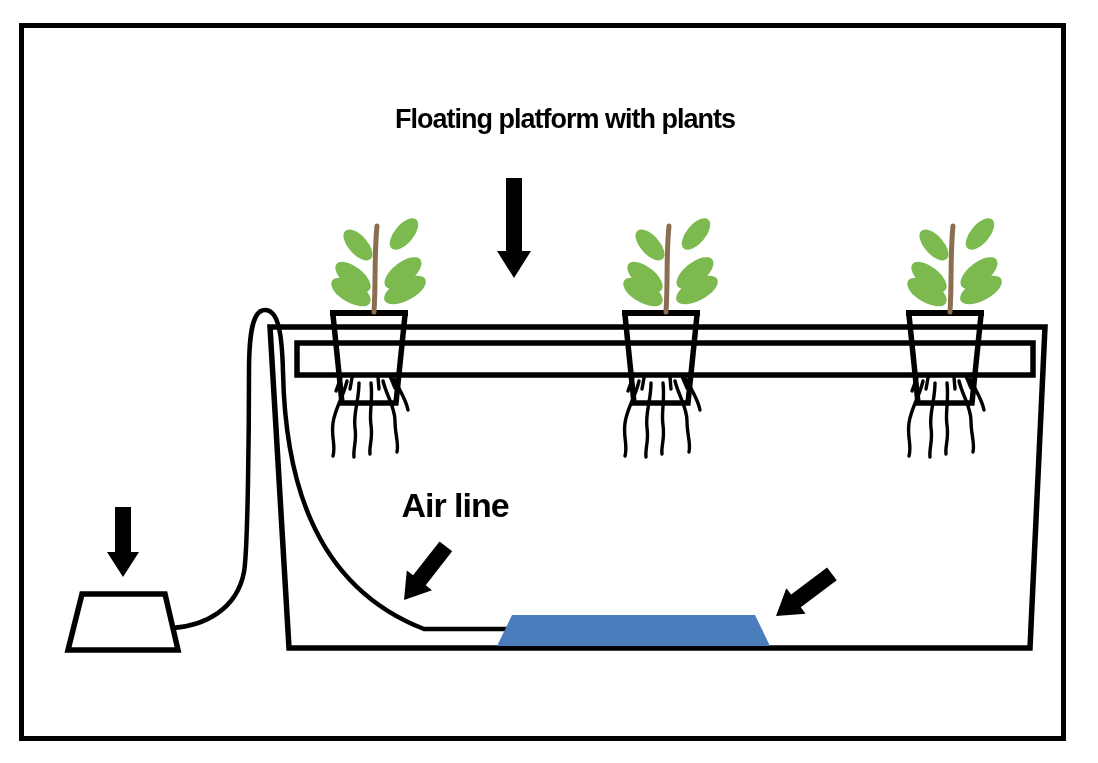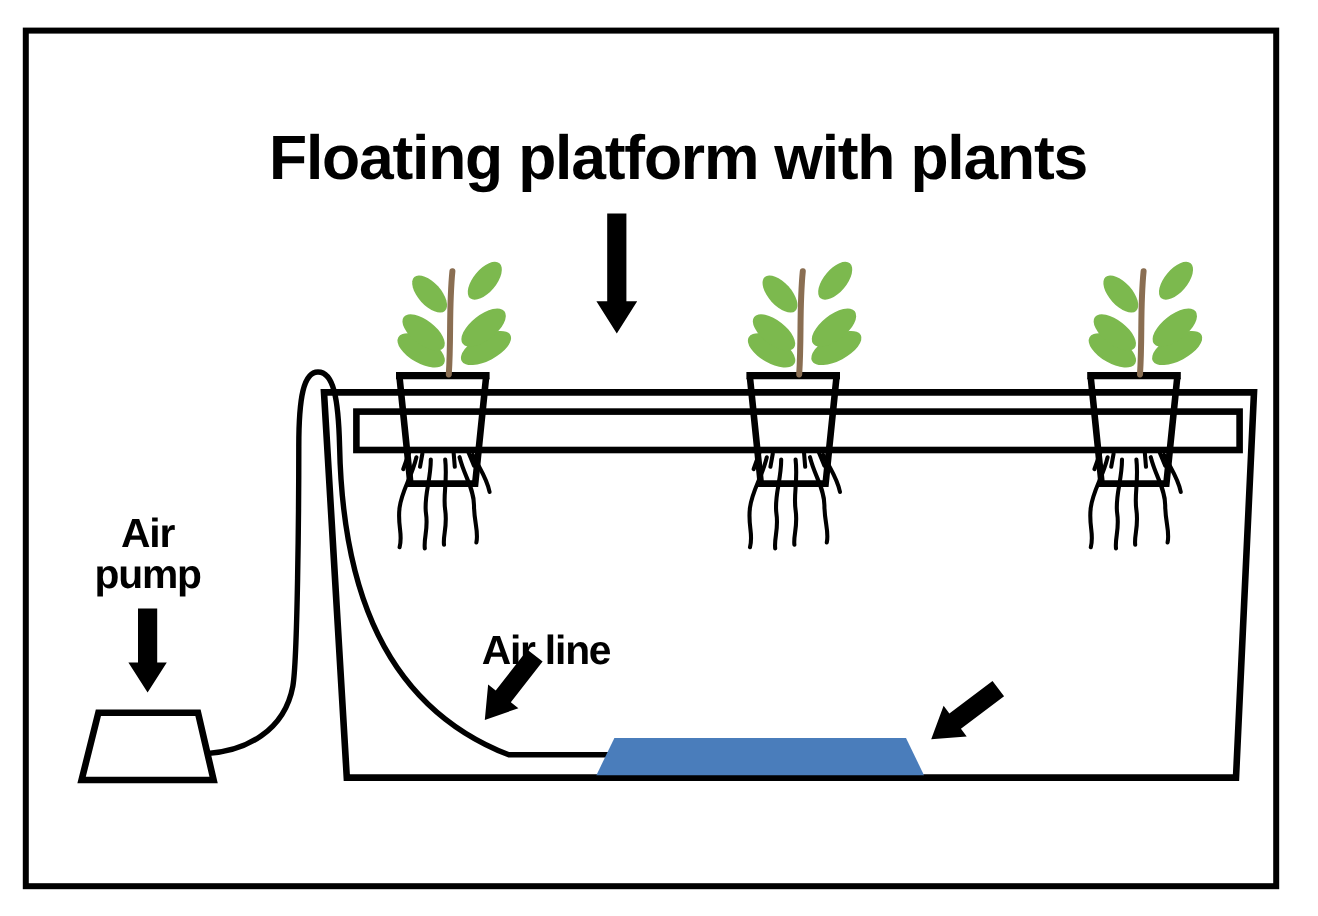--- a/index.html
+++ b/index.html
@@ -67,21 +67,21 @@
     color: var(--color-outline, #000);
     font-weight: 700;
     font-size: 34px;
     line-height: 1.0;
     text-align: center;
     letter-spacing: -1px;
     transform: translateX(-50%);
     white-space: nowrap;
   }
   .label.title {
-    font-size: 52px;
+    font-size: 27px;
     letter-spacing: -1px;
   }
   .label.wrap {
     white-space: normal;
     width: 100px;
   }
 </style>
 </head>
 <body>
 
@@ -200,18 +200,17 @@
     <g>
       <path class="arrow" transform="translate(404,600) rotate(38)" d="M0,0 L-16,-25 L-8,-25 L-8,-68 L8,-68 L8,-25 L16,-25 Z"></path>
     </g>
     <g>
       <path class="arrow" transform="translate(776,616) rotate(53)" d="M0,0 L-16,-25 L-8,-25 L-8,-70 L8,-70 L8,-25 L16,-25 Z"></path>
     </g>
   </svg>
 
   <div class="label title" style="left:565px; top:106px;">Floating platform with plants</div>
 
-  <div class="label wrap" style="left:123px; top:428px;">Air pump</div>
-
-  <div class="label" style="left:455px; top:525px;">Air line</div>
+
+  <div class="label" style="left:455px; top:488px;">Air line</div>
 
 
 </div>
 
 </body></html>

